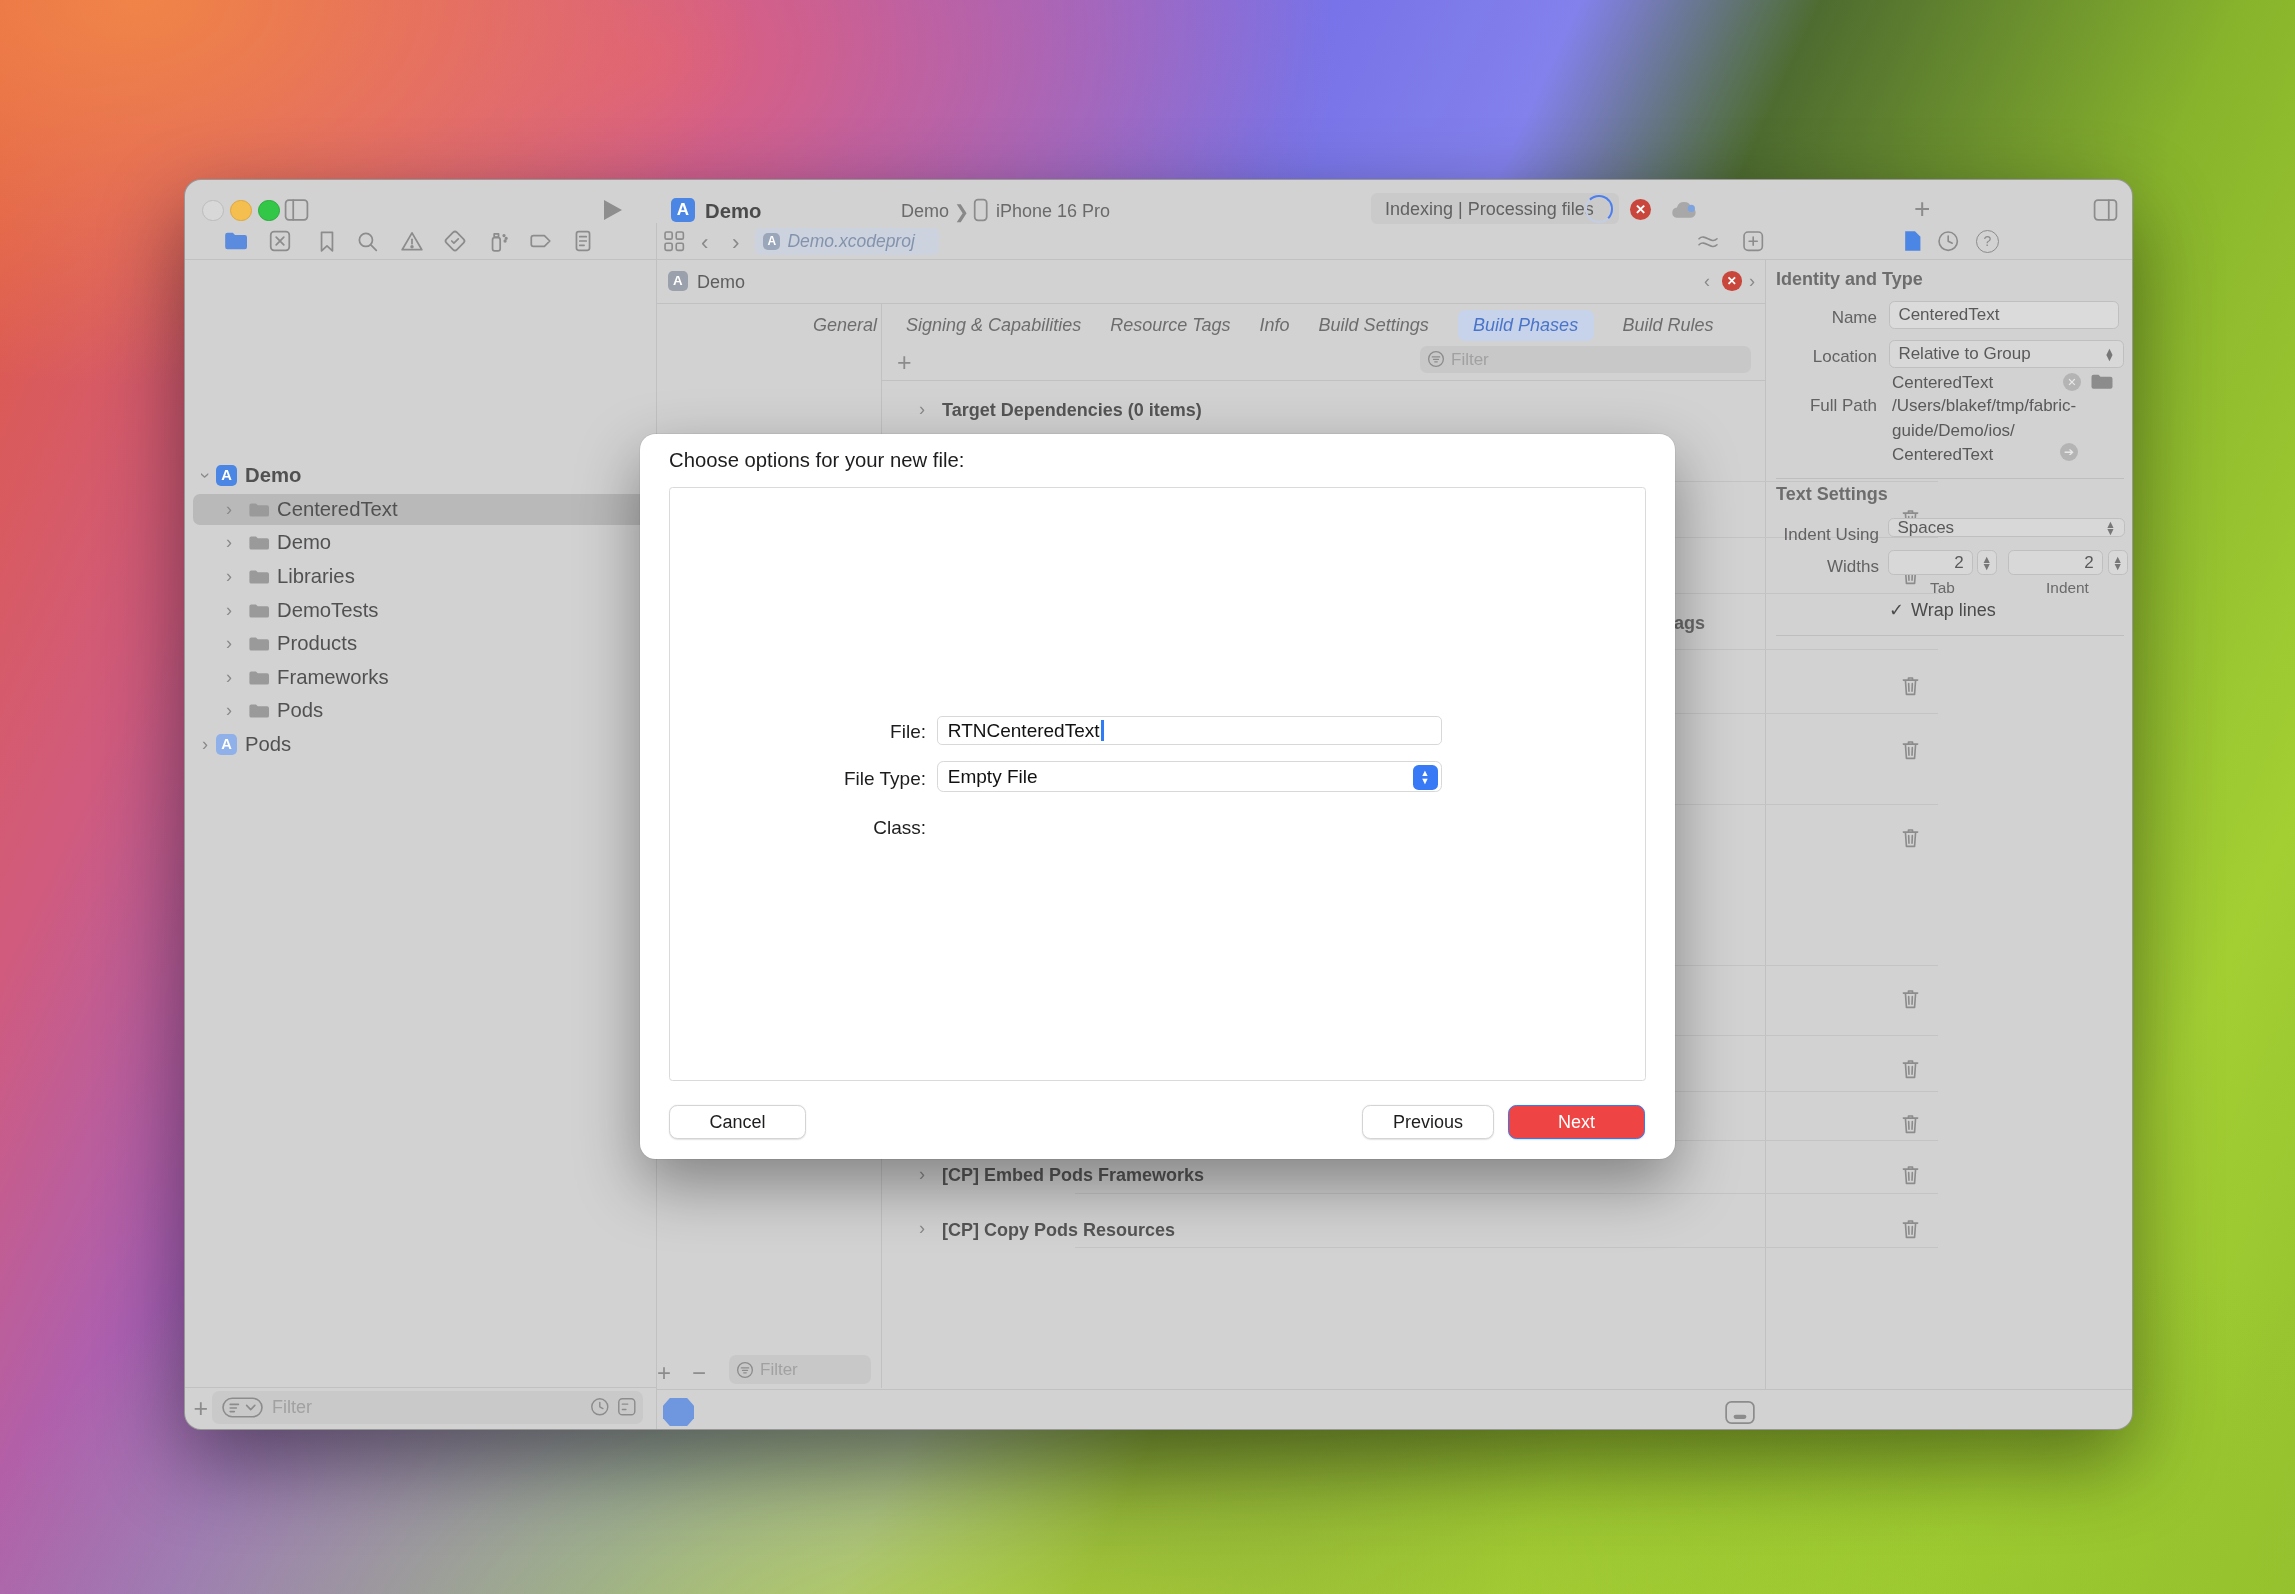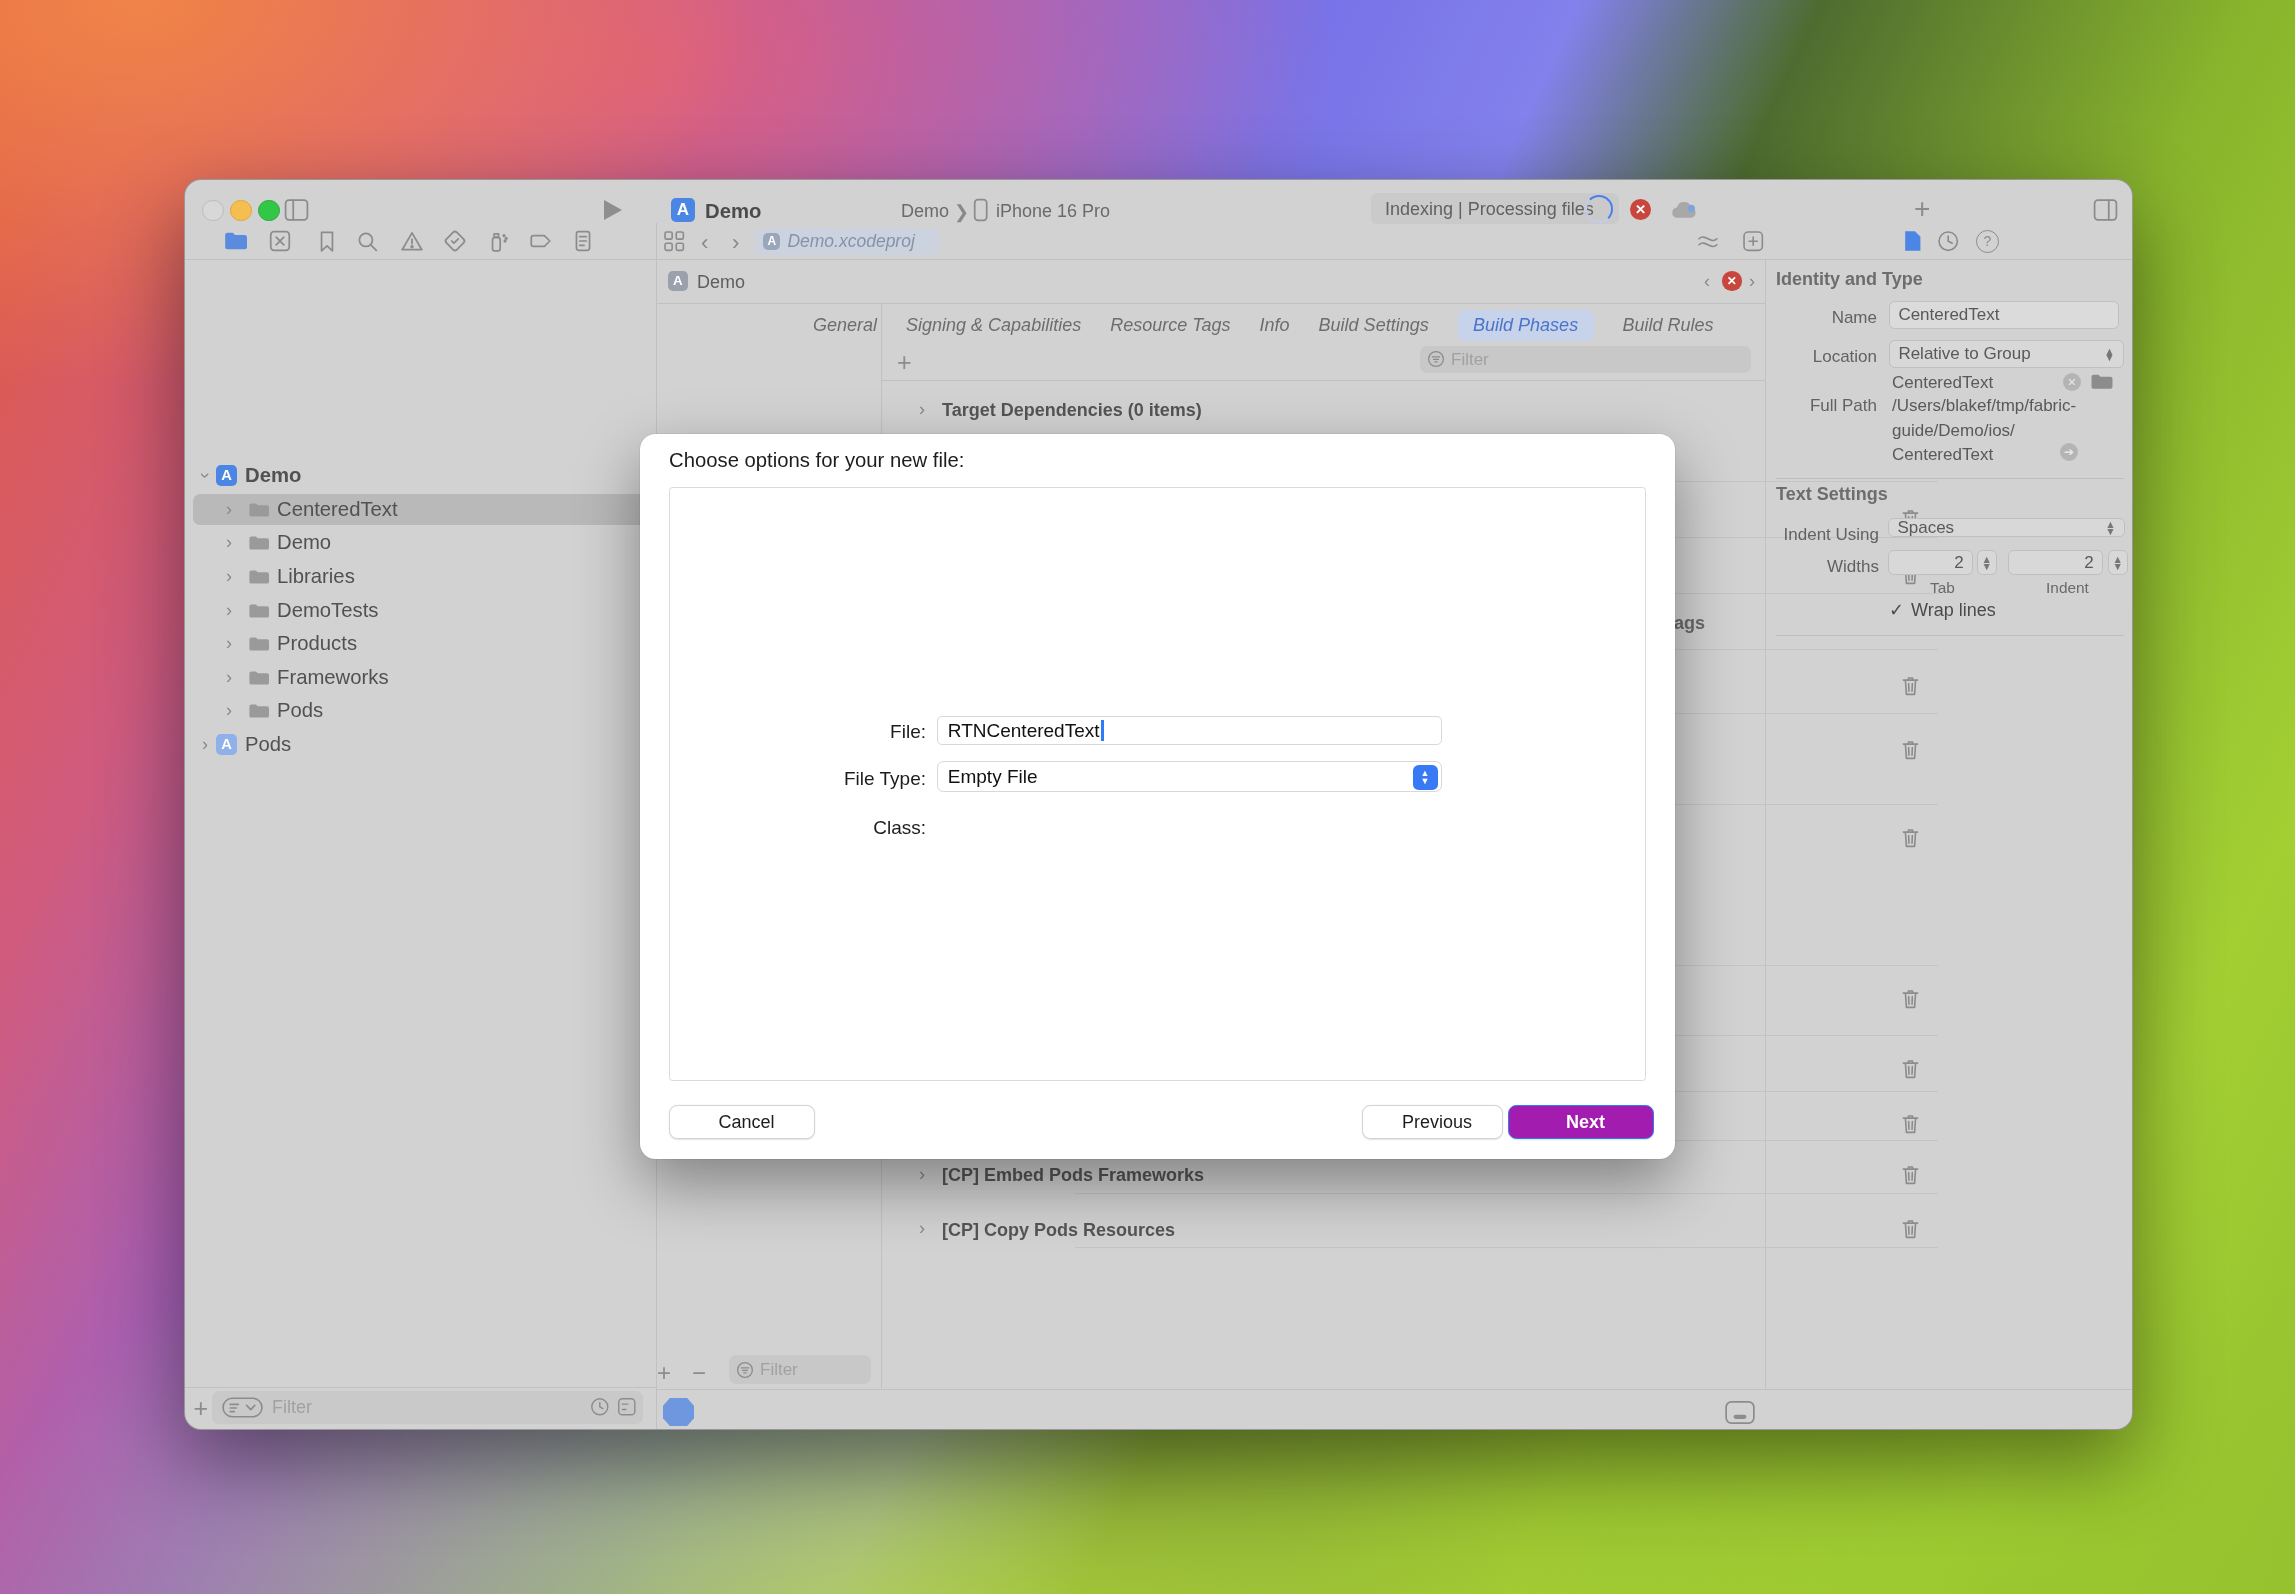--- a/index.html
+++ b/index.html
@@ -40,22 +40,22 @@
   .insp-field{position:absolute;background:#d9d8d9;border:0.7px solid #c0bfc0;border-radius:5.6px;
     font-size:17px;color:#5a595a;display:flex;align-items:center;padding:0 8.4px;box-sizing:border-box;}
   .stepper{display:inline-flex;flex-direction:column;line-height:6.3px;font-size:10.5px;color:#777;}
   .dialog{position:absolute;left:640px;top:434px;width:1035px;height:725px;background:#fff;
     border-radius:15.4px;box-shadow:0 24.5px 63px rgba(0,0,0,.38),0 0 0 0.7px rgba(0,0,0,.07);}
   .dlg-label{position:absolute;font-size:19px;color:#1d1d1f;text-align:right;width:196px;}
   .dlg-input{position:absolute;background:#fff;border:0.7px solid #d8d8d8;border-radius:4.9px;
     font-size:19px;color:#111;display:flex;align-items:center;padding:0 9.8px;box-sizing:border-box;}
   .btn{position:absolute;height:32px;border-radius:8.4px;font-size:18px;display:flex;
     align-items:center;justify-content:center;background:#fff;border:0.7px solid #d4d4d4;
-    color:#1d1d1f;box-shadow:0 0.7px 1.4px rgba(0,0,0,.12);padding-left:9px;}
-  .btn.primary{background:#a21caf;border-color:#2f7cf6;color:#fff;font-weight:bold;}
+    color:#1d1d1f;box-shadow:0 0.7px 1.4px rgba(0,0,0,.12);}
+  .btn.primary{background:#ef4444;border-color:#2f7cf6;color:#fff;}
   .caret{display:inline-block;width:2.8px;height:21px;background:#2f7cf6;margin-left:1.4px;vertical-align:middle;}
   .spin{position:absolute;width:24px;height:24px;border-radius:50%;
     border:2.8px solid #c3cde4;border-right-color:#4b7ff0;border-top-color:#4b7ff0;}
   .badge{position:absolute;width:21px;height:21px;border-radius:50%;background:#c8463c;color:#fff;
     font-size:13.3px;font-weight:bold;display:flex;align-items:center;justify-content:center;}
 </style>
 </head>
 <body>
 
 <div id="screen">

